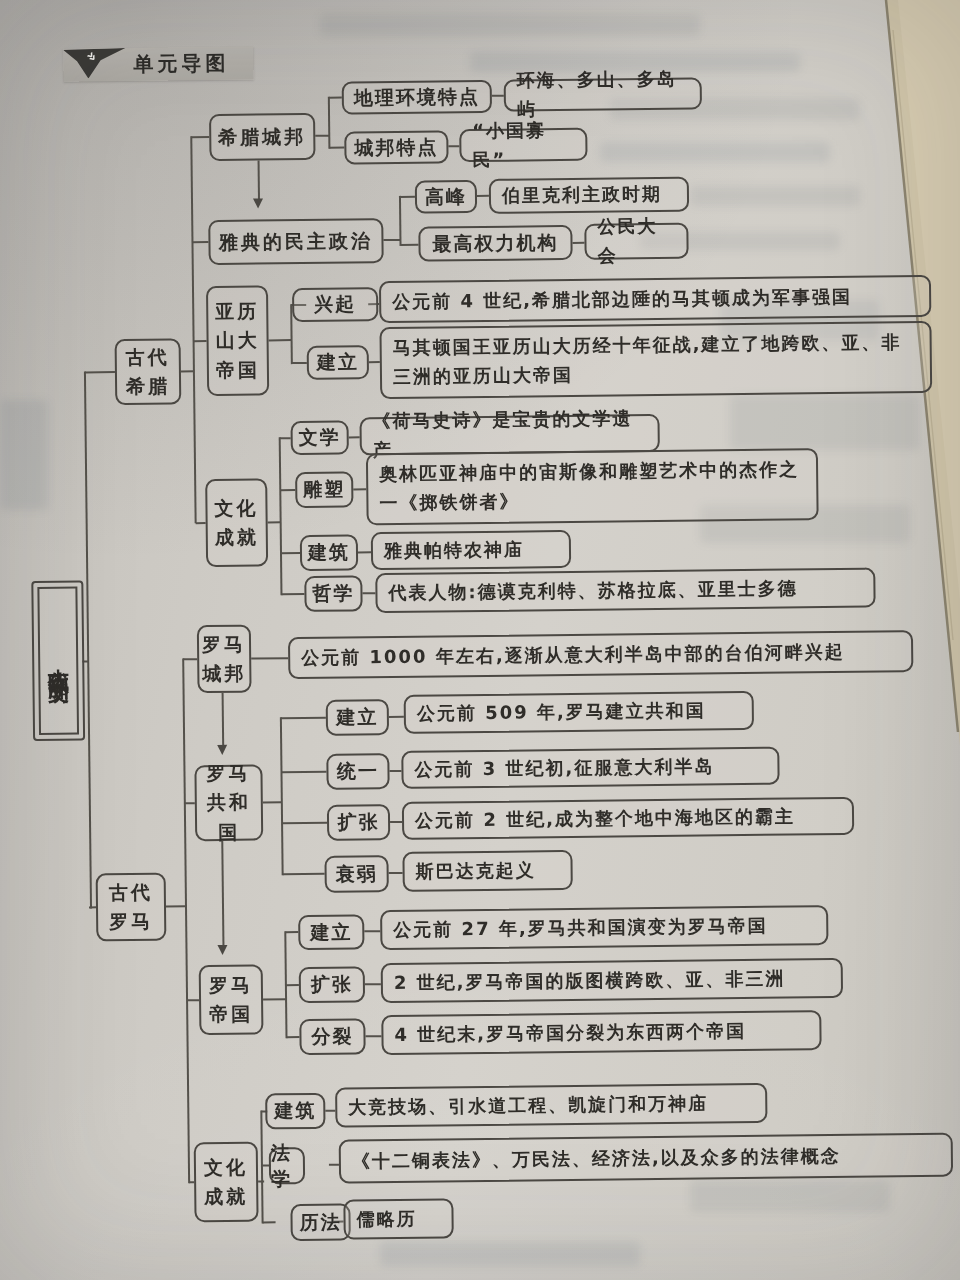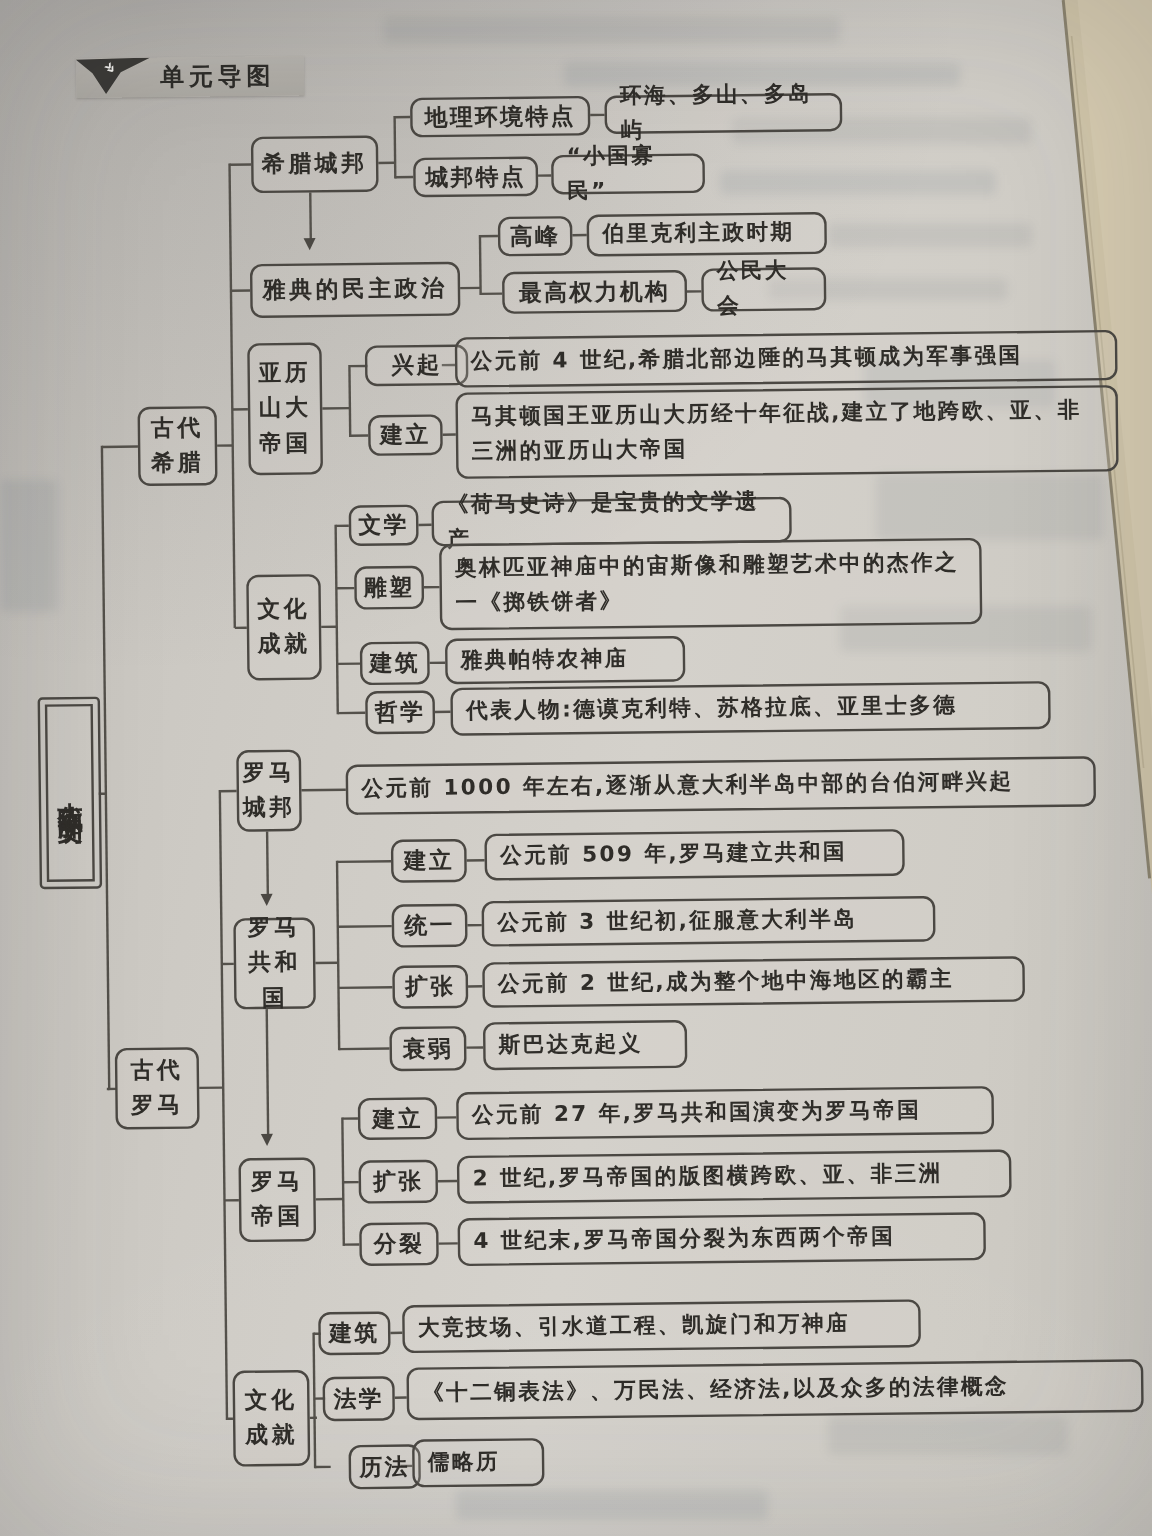--- a/index.html
+++ b/index.html
@@ -174,21 +174,21 @@
 
     <div class="box node" style="left:213px;top:217px;width:175px;height:45px">雅典的民主政治</div>
     <div class="box key" style="left:420px;top:180px;width:62px;height:33px">高峰</div>
     <div class="box desc" style="left:494px;top:179px;width:200px;height:35px">伯里克利主政时期</div>
     <div class="box key" style="left:423px;top:226px;width:154px;height:35px">最高权力机构</div>
     <div class="box desc" style="left:589px;top:225px;width:104px;height:36px">公民大会</div>
 
     <div class="box node" style="left:210px;top:283px;width:62px;height:110px">亚历
 山大
 帝国</div>
-    <div class="box key" style="left:308px;top:286px;width:86px;height:34px">兴起</div>
+    <div class="box key" style="left:296px;top:286px;width:86px;height:34px">兴起</div>
     <div class="box desc" style="left:383px;top:280px;width:552px;height:42px">公元前 4 世纪,希腊北部边陲的马其顿成为军事强国</div>
     <div class="box key" style="left:310px;top:344px;width:62px;height:34px">建立</div>
     <div class="box desc" style="left:383px;top:326px;width:552px;height:72px">马其顿国王亚历山大历经十年征战,建立了地跨欧、亚、非三洲的亚历山大帝国</div>
 
     <div class="box node" style="left:207px;top:476px;width:62px;height:88px">文化
 成就</div>
     <div class="box key" style="left:293px;top:419px;width:58px;height:34px">文学</div>
     <div class="box desc" style="left:362px;top:416px;width:300px;height:38px">《荷马史诗》是宝贵的文学遗产</div>
     <div class="box key" style="left:297px;top:470px;width:58px;height:36px">雕塑</div>
     <div class="box desc" style="left:368px;top:452px;width:452px;height:72px">奥林匹亚神庙中的宙斯像和雕塑艺术中的杰作之一《掷铁饼者》</div>
@@ -218,19 +218,19 @@
     <div class="box desc" style="left:377px;top:909px;width:448px;height:40px">公元前 27 年,罗马共和国演变为罗马帝国</div>
     <div class="box key" style="left:295px;top:965px;width:66px;height:36px">扩张</div>
     <div class="box desc" style="left:377px;top:962px;width:462px;height:40px">2 世纪,罗马帝国的版图横跨欧、亚、非三洲</div>
     <div class="box key" style="left:295px;top:1017px;width:66px;height:36px">分裂</div>
     <div class="box desc" style="left:377px;top:1014px;width:440px;height:40px">4 世纪末,罗马帝国分裂为东西两个帝国</div>
 
     <div class="box node" style="left:188px;top:1139px;width:64px;height:80px">文化
 成就</div>
     <div class="box key" style="left:260px;top:1091px;width:60px;height:36px">建筑</div>
     <div class="box desc" style="left:330px;top:1086px;width:432px;height:40px">大竞技场、引水道工程、凯旋门和万神庙</div>
-    <div class="box key" style="left:263px;top:1145px;width:60px;height:37px">法学</div>
+    <div class="box key" style="left:263px;top:1145px;width:36px;height:37px">法学</div>
     <div class="box desc" style="left:333px;top:1138px;width:614px;height:44px">《十二铜表法》、万民法、经济法,以及众多的法律概念</div>
     <div class="box key" style="left:284px;top:1202px;width:60px;height:37px">历法</div>
     <div class="box desc" style="left:337px;top:1198px;width:110px;height:40px">儒略历</div>
 
   </div>
 </div>
 
 </body></html>

